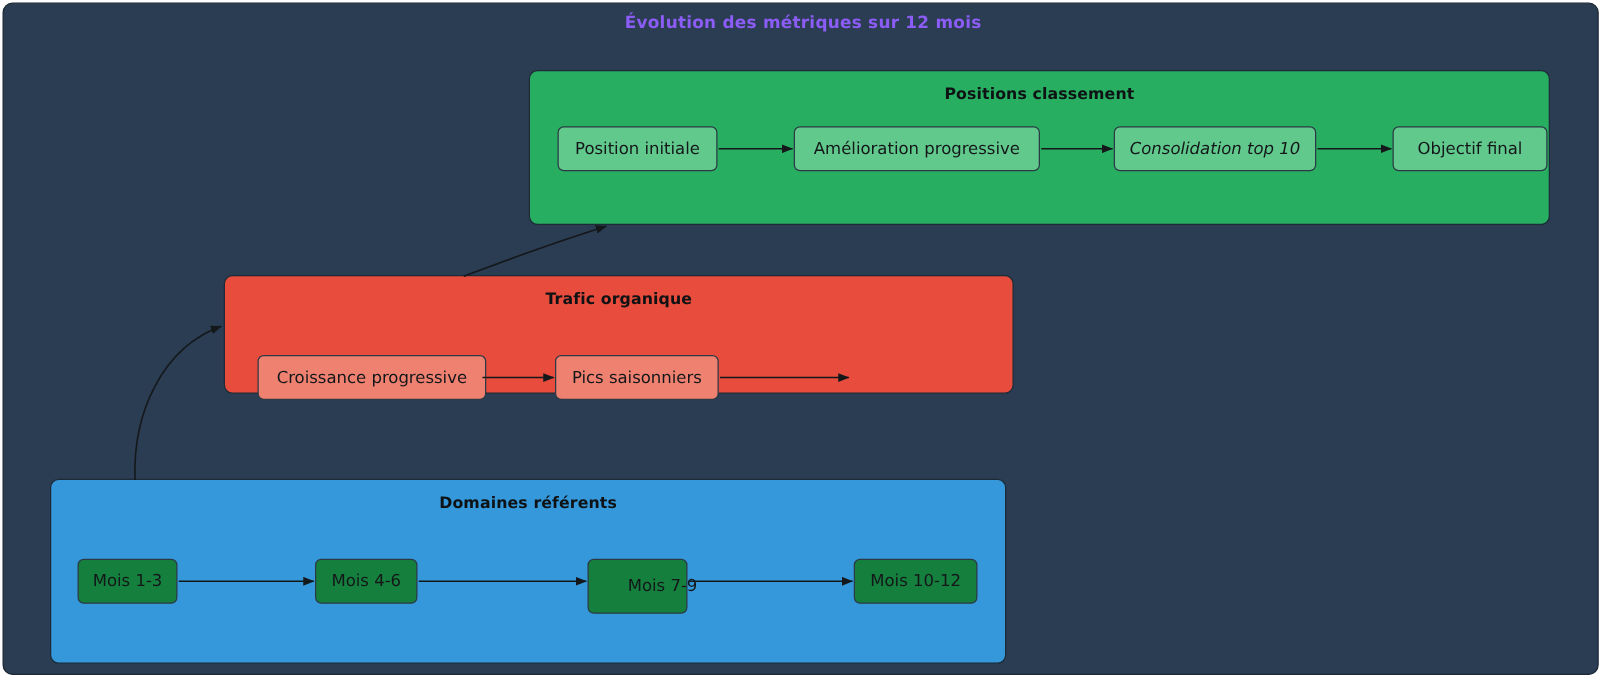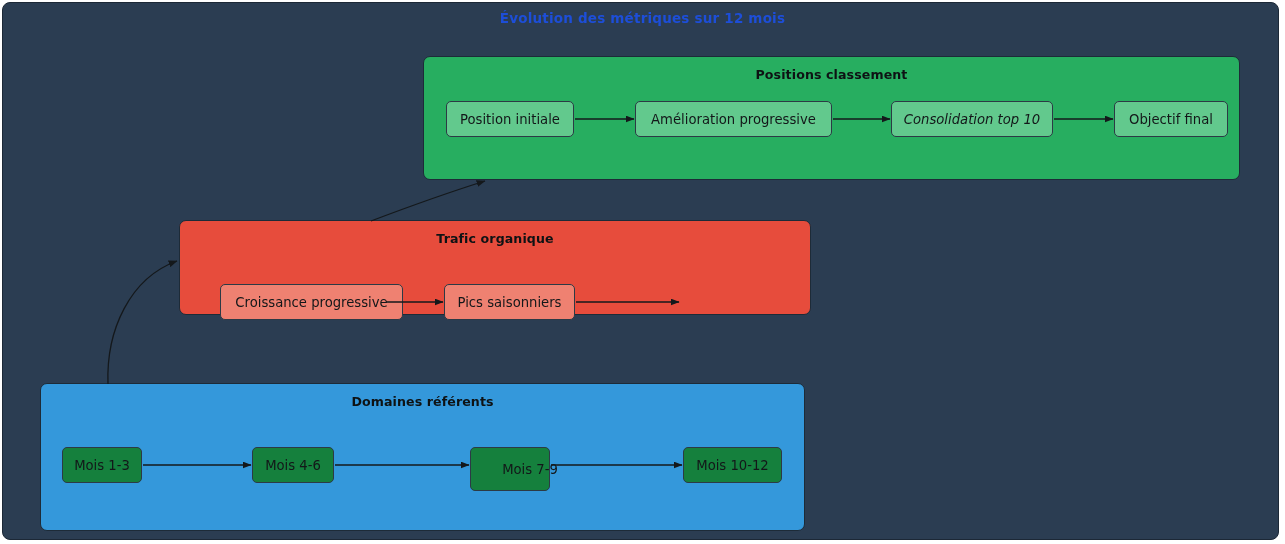--- a/index.html
+++ b/index.html
@@ -29,21 +29,21 @@
     border-radius: 8px;
   }
   .diagram-title {
     position: absolute;
     left: 0;
     top: 10px;
     width: 100%;
     text-align: center;
     font-size: 13.5px;
     font-weight: bold;
-    color: #1d4ed8;
+    color: #8b5cf6;
     letter-spacing: 0.2px;
   }
   .svg-layer {
     position: absolute;
     left: 0;
     top: 0;
     width: 1285px;
     height: 544px;
     pointer-events: none;
   }
@@ -99,28 +99,28 @@
   </div>
   <div class="node node-green" style="left:446px; top:101px; width:128px; height:36px;">
     <span>Position initiale</span>
   </div>
   <div class="node node-green" style="left:635px; top:101px; width:197px; height:36px;">
     <span>Amélioration progressive</span>
   </div>
   <div class="node node-green" style="left:891px; top:101px; width:162px; height:36px;font-style:italic;">
     <span>Consolidation top 10</span>
   </div>
-  <div class="node node-green" style="left:1114px; top:101px; width:114px; height:36px;align-items:center;">
+  <div class="node node-green" style="left:1114px; top:101px; width:124px; height:36px;align-items:center;">
     <span>Objectif final</span>
   </div>
 
   <div class="cluster cluster-red" style="left:179px; top:220px; width:632px; height:95px;">
     <div class="cluster-label">Trafic organique</div>
   </div>
-  <div class="node node-red" style="left:220px; top:284px; width:183px; height:36px;">
+  <div class="node node-red" style="left:206px; top:284px; width:183px; height:36px;">
     <span>Croissance progressive</span>
   </div>
   <div class="node node-red" style="left:444px; top:284px; width:131px; height:36px;">
     <span>Pics saisonniers</span>
   </div>
 
   <div class="cluster cluster-blue" style="left:40px; top:383px; width:765px; height:148px;">
     <div class="cluster-label">Domaines référents</div>
   </div>
   <div class="node node-blue" style="left:62px; top:447px; width:80px; height:36px;">

